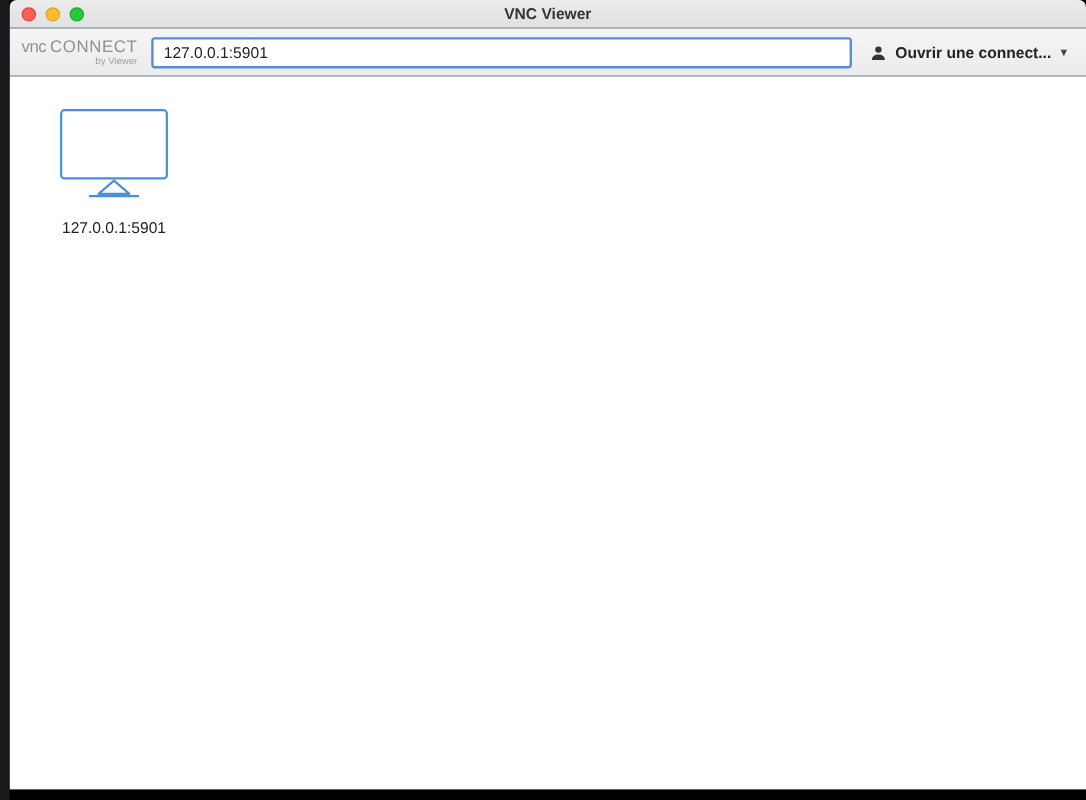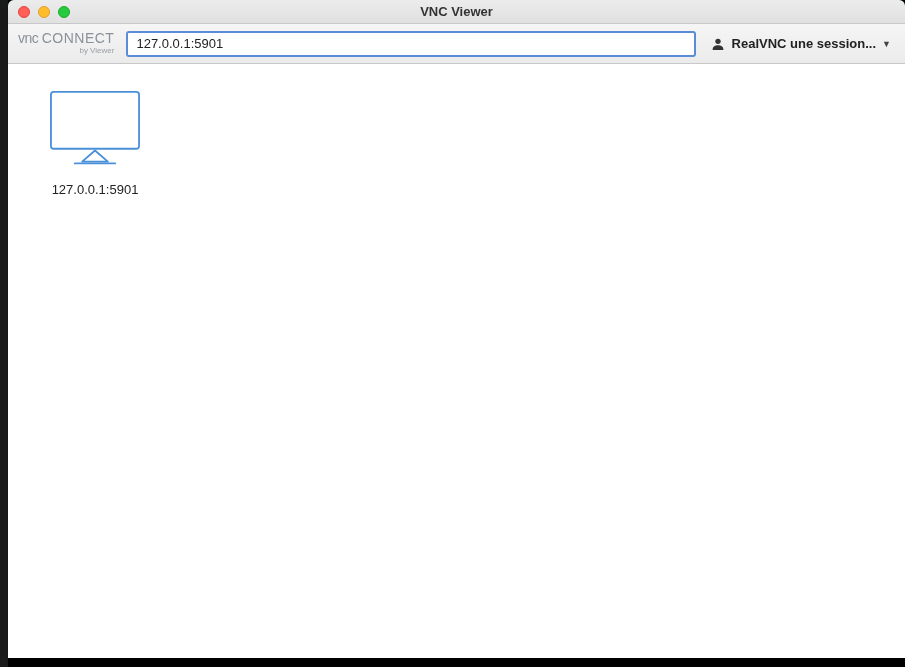--- a/index.html
+++ b/index.html
@@ -189,21 +189,21 @@
       <div class="logo-sub">by Viewer</div>
     </div>
 
     <input class="address-input" type="text" value="127.0.0.1:5901" style="">
 
     <div class="session-btn">
       <svg class="user-icon" viewBox="0 0 24 24" fill="#333">
         <circle cx="12" cy="8" r="4"></circle>
         <path d="M4 20c0-4 4-6 8-6s8 2 8 6v1H4v-1z"></path>
       </svg>
-      <span>RealVNC une session...</span>
+      <span>Ouvrir une connect...</span>
       <span class="dropdown-arrow">▼</span>
     </div>
   </div>
 
   <div class="content">
     <div class="connection">
       <svg class="monitor-icon" viewBox="0 0 100 85">
         <rect x="2" y="2" width="96" height="62" rx="3" ry="3" fill="#fff" stroke="#4a90d9" stroke-width="2"></rect>
         <path d="M 36 78 L 50 66 L 64 78 Z" fill="#fff" stroke="#4a90d9" stroke-width="2" stroke-linejoin="round"></path>
         <line x1="28" y1="80" x2="72" y2="80" stroke="#4a90d9" stroke-width="2" stroke-linecap="round"></line>

